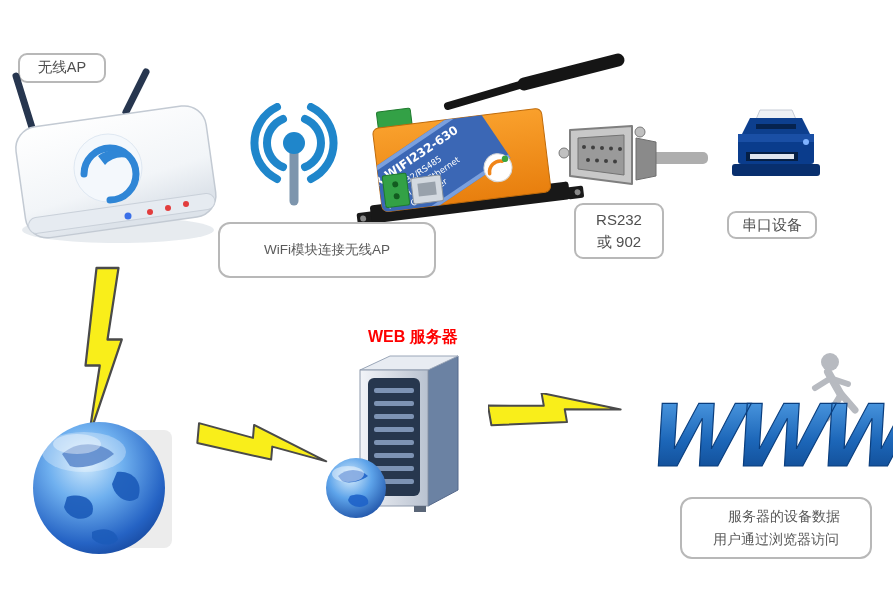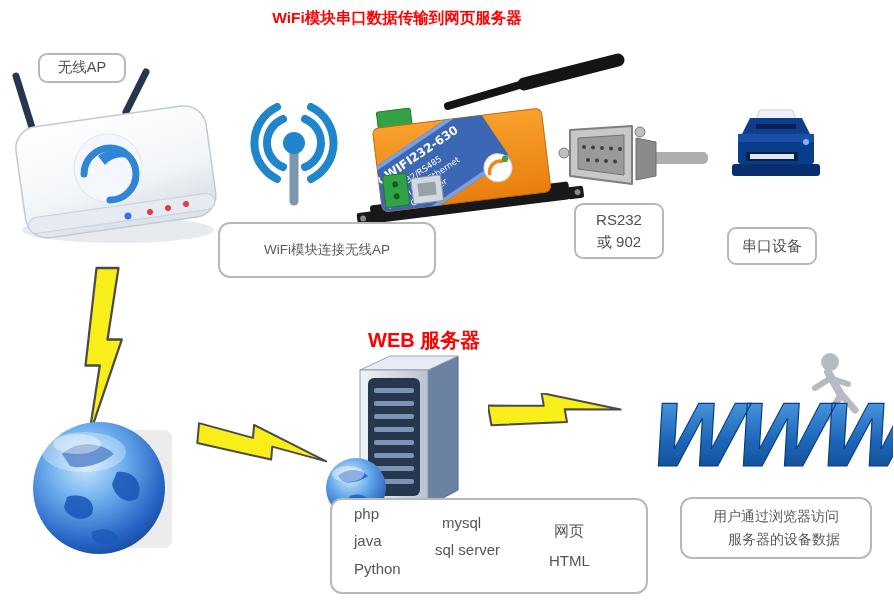--- a/index.html
+++ b/index.html
@@ -8,34 +8,33 @@
   .stage { position:relative; width:894px; height:601px; background:#ffffff; overflow:hidden; }
   .abs { position:absolute; }
   .title { position:absolute; top:8px; left:397px; transform:translateX(-50%);
            color:#fe0000; font-weight:bold; font-size:15.5px; white-space:nowrap; }
   .label-box { position:absolute; border:2px solid #b8b8b8; border-radius:9px; background:#fff;
                color:#4f4f4f; display:flex; flex-direction:column; align-items:center;
                justify-content:center; line-height:1.45; }
   .bubble { position:absolute; border:2px solid #b8b8b8; border-radius:12px; background:#fff;
             color:#5a5a5a; display:flex; flex-direction:column; justify-content:center;
             align-items:center; gap:5px; padding:5px 8px; text-align:center; }
-  .red-label { position:absolute; color:#fe0000; font-weight:bold; font-size:20px; white-space:nowrap; }
+  .red-label { position:absolute; color:#fe0000; font-weight:bold; font-size:16px; white-space:nowrap; }
   .tech-box { position:absolute; left:330px; top:498px; width:318px; height:96px;
               border:2px solid #b8b8b8; border-radius:12px; background:#fff; color:#555; }
   .tech-box span { position:absolute; font-size:15px; white-space:nowrap; }
   svg text { font-family:"DejaVu Sans","Liberation Sans",sans-serif; }
 </style>
 </head>
 <body>
 
 <div class="stage">
 
-  <div class="title">WiFi模块串口数据传输到网页服务器</div>
-
-  <div class="label-box" style="left:18px; top:53px; width:88px; height:30px; font-size:14.5px;margin-left:20px;">
+
+  <div class="label-box" style="left:18px; top:53px; width:88px; height:30px; font-size:14.5px;">
     <span>无线AP</span>
   </div>
 
   <svg class="abs" style="left:0; top:68px;" width="240" height="180" viewBox="0 0 240 180">
     <defs>
       <linearGradient id="apG" x1="0" y1="0" x2="0.3" y2="1">
         <stop offset="0" stop-color="#ffffff"></stop>
         <stop offset="0.7" stop-color="#f2f5f8"></stop>
         <stop offset="1" stop-color="#dde3ea"></stop>
       </linearGradient>
@@ -135,21 +134,21 @@
     <polygon points="24,10 76,10 84,26 16,26" fill="#0d3f8e"></polygon>
     <rect x="30" y="16" width="40" height="5" fill="#06234f"></rect>
     <rect x="12" y="26" width="76" height="30" rx="3" fill="#0a3c8c"></rect>
     <rect x="12" y="26" width="76" height="8" fill="#1a4fa5"></rect>
     <rect x="20" y="44" width="52" height="9" fill="#051f45"></rect>
     <rect x="24" y="46" width="44" height="5" fill="#dfe5ee"></rect>
     <rect x="6" y="56" width="88" height="12" rx="3" fill="#082f6e"></rect>
     <circle cx="80" cy="34" r="3" fill="#7fb3ff"></circle>
   </svg>
 
-  <div class="label-box" style="left:727px; top:211px; width:90px; height:38px; font-size:15px;margin-top:16px;">
+  <div class="label-box" style="left:727px; top:211px; width:90px; height:28px; font-size:15px;">
     <span>串口设备</span>
   </div>
 
   <div class="bubble" style="left:218px; top:222px; width:218px; height:56px; font-size:13.5px;">
     <span>WiFi模块连接无线AP</span>
   </div>
 
   <div class="red-label" style="left:368px; top:327px;">WEB 服务器</div>
 
   <svg class="abs" style="left:66px; top:262px;" width="70" height="180" viewBox="0 0 70 180">
@@ -231,28 +230,19 @@
       <circle cx="185" cy="14" r="9" fill="#b7bac0" stroke="none"></circle>
       <line x1="183" y1="24" x2="196" y2="47" stroke-width="8"></line>
       <line x1="186" y1="30" x2="170" y2="40" stroke-width="6"></line>
       <line x1="188" y1="31" x2="203" y2="36" stroke-width="6"></line>
       <line x1="196" y1="47" x2="182" y2="70" stroke-width="7"></line>
       <line x1="197" y1="47" x2="210" y2="62" stroke-width="7"></line>
     </g>
     <text x="0" y="118" font-size="86" font-weight="bold" font-style="italic" letter-spacing="-10" fill="url(#wG)" stroke="#0a3e7e" stroke-width="1.2" transform="translate(14,0) skewX(-6)">WWW</text>
   </svg>
 
-  <div class="tech-box">
-    <span style="left:22px; top:5px;">php</span>
-    <span style="left:22px; top:32px;">java</span>
-    <span style="left:22px; top:60px;">Python</span>
-    <span style="left:110px; top:14px;">mysql</span>
-    <span style="left:103px; top:41px;">sql server</span>
-    <span style="left:222px; top:22px;">网页</span>
-    <span style="left:217px; top:52px;">HTML</span>
-  </div>
 
   <div class="bubble" style="left:680px; top:497px; width:192px; height:62px; font-size:14px;">
+    <span style="padding-left:16px;">服务器的设备数据</span>
     <span>用户通过浏览器访问</span>
-    <span style="padding-left:16px;">服务器的设备数据</span>
   </div>
 
 </div>
 
 </body></html>

